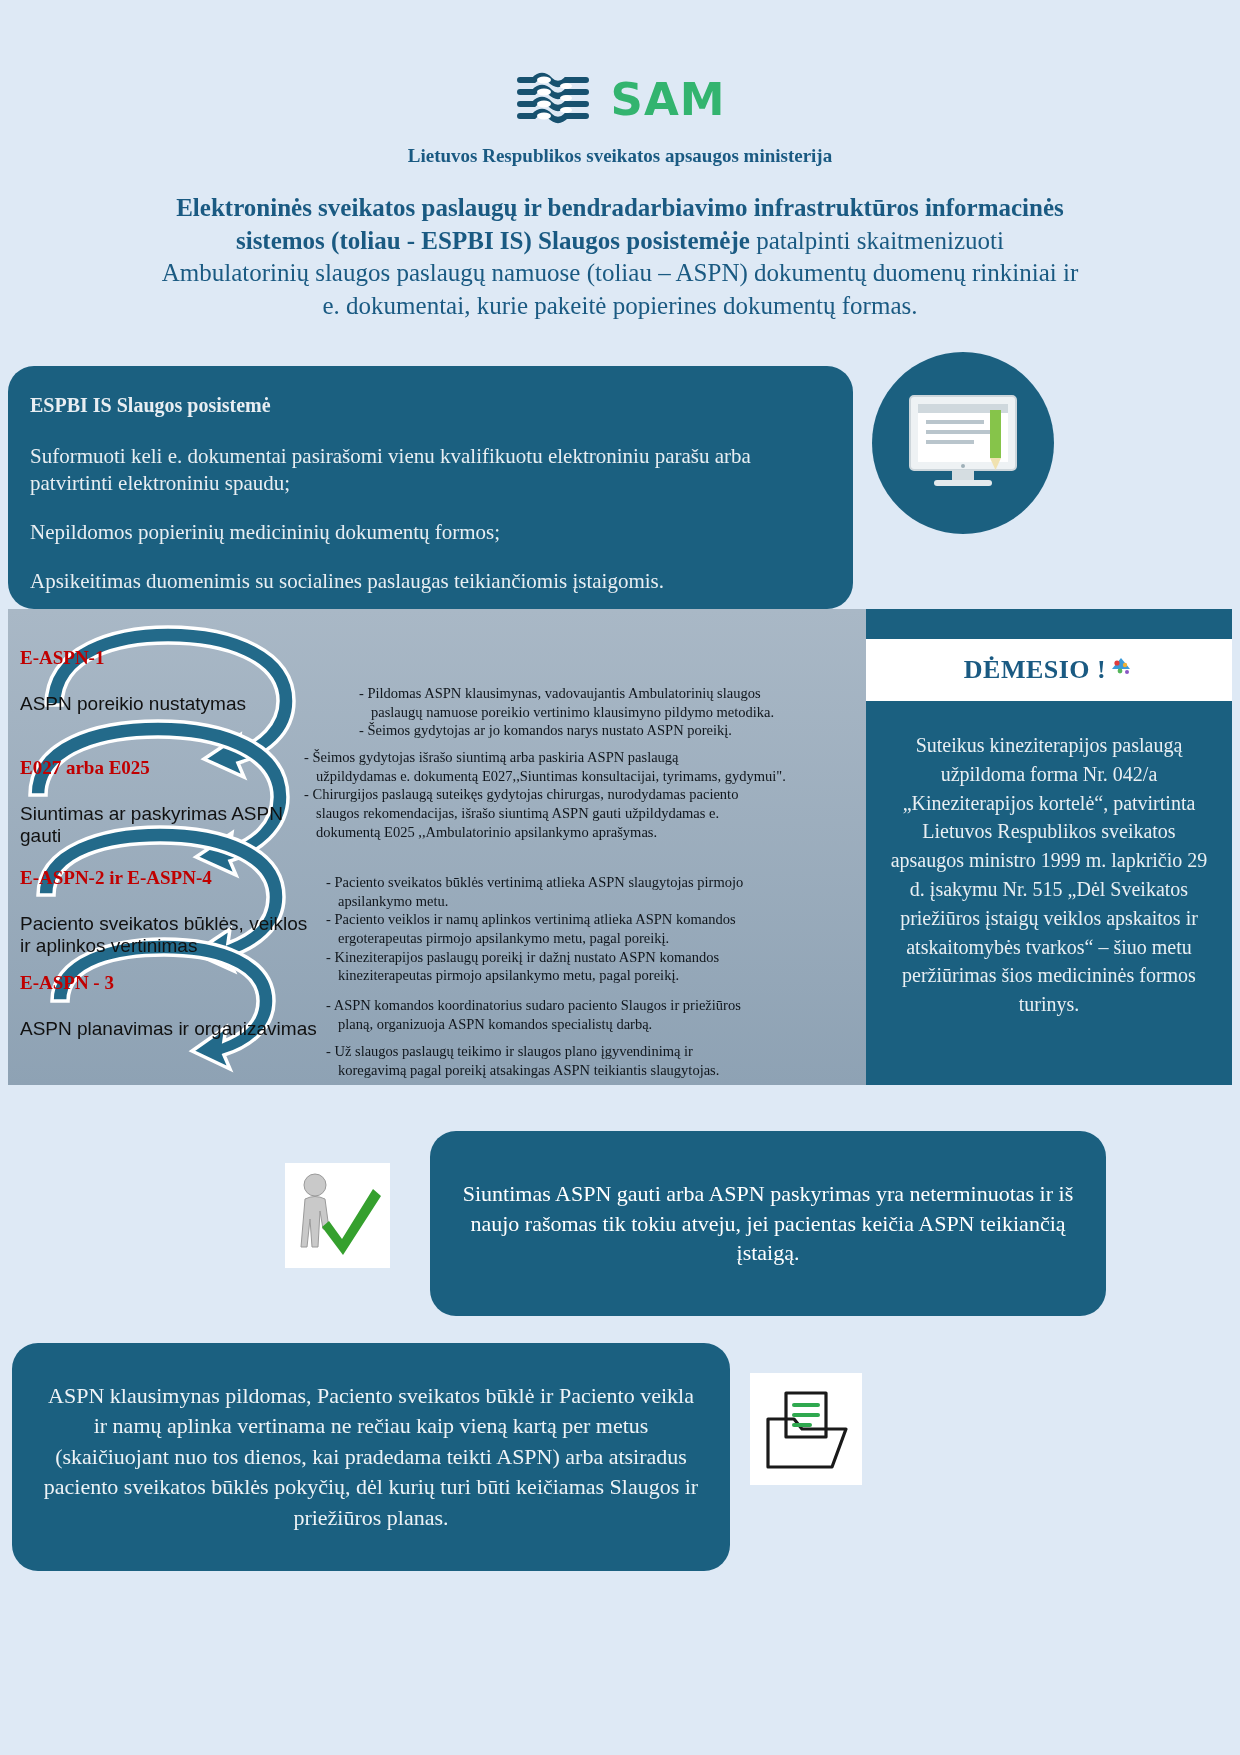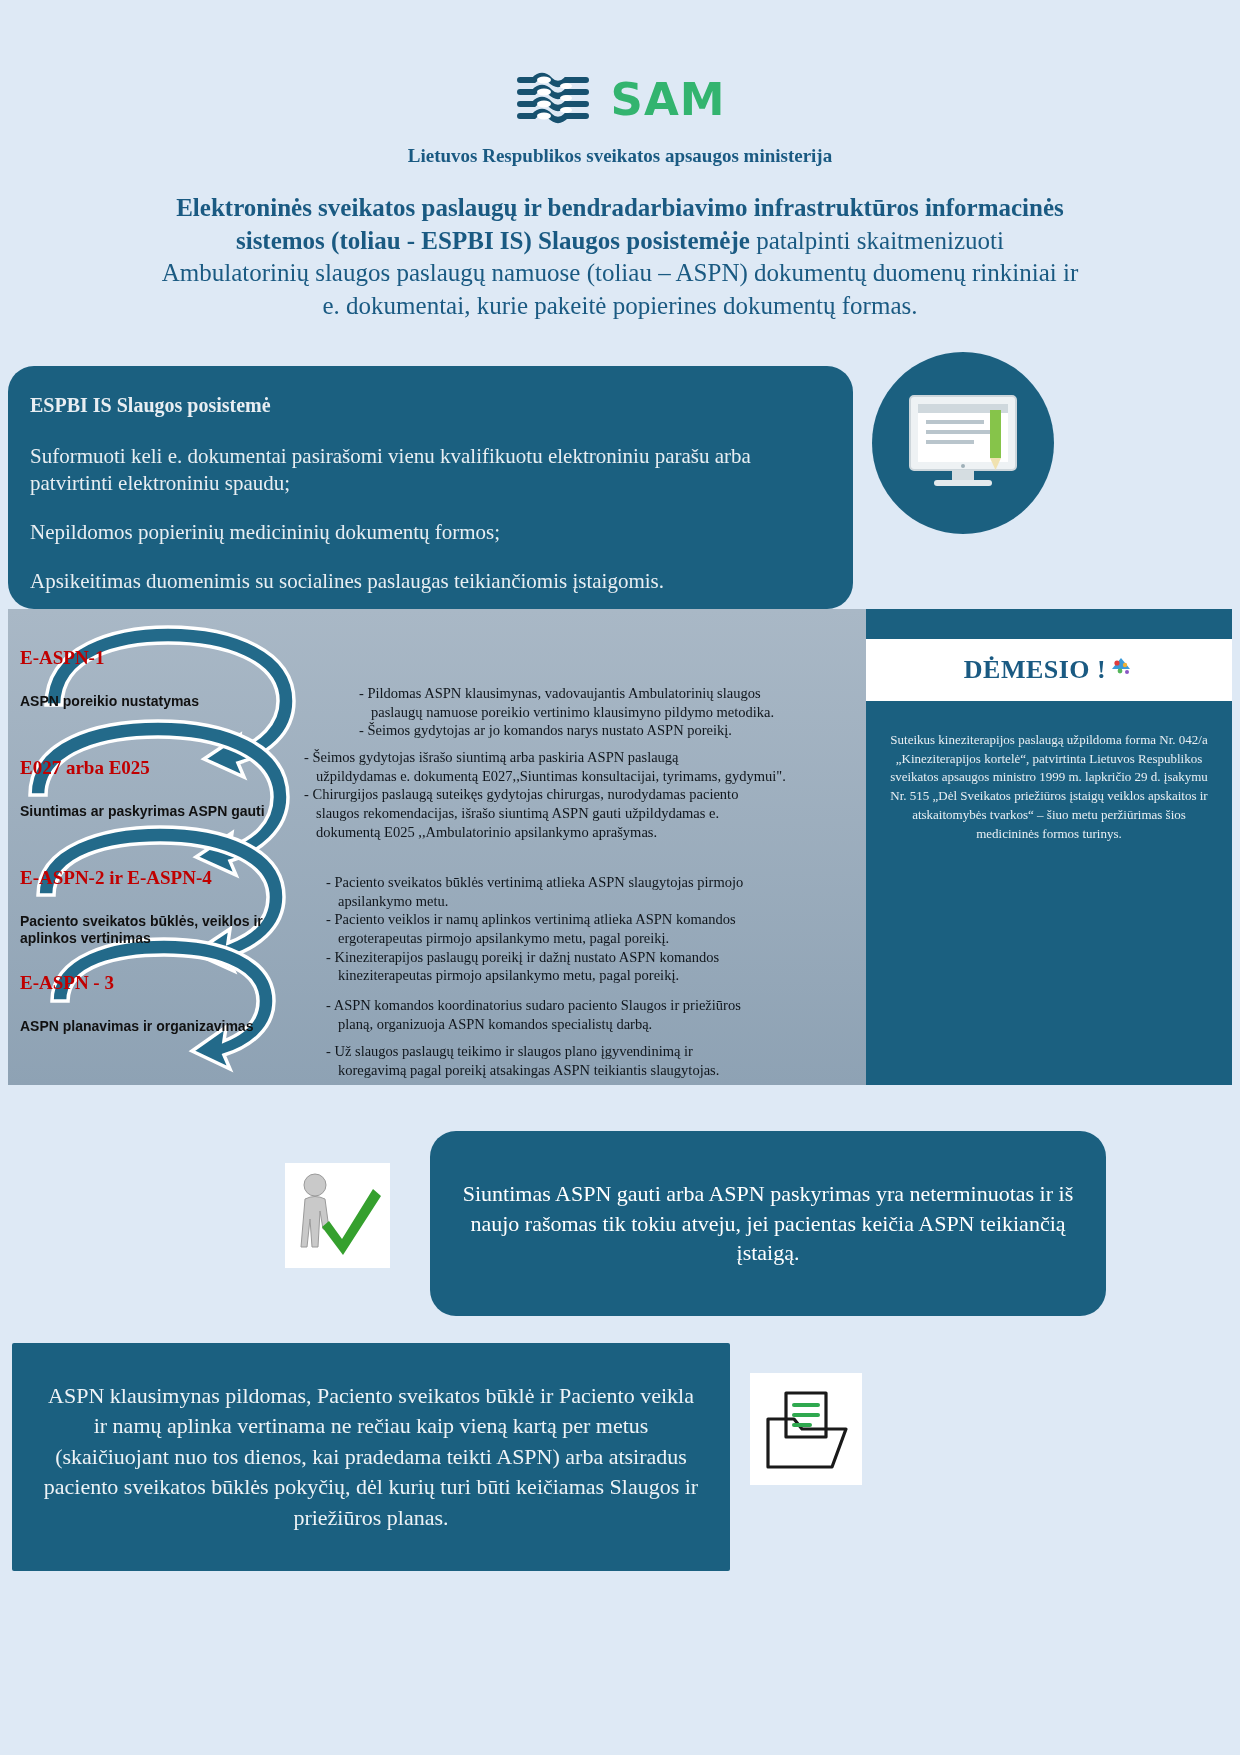--- a/index.html
+++ b/index.html
@@ -56,21 +56,21 @@
 
   .step-label{
     position:absolute;text-align:left;width:300px;left:12px;
     pointer-events:none;
   }
   .step-code{
     font-size:19px;font-weight:bold;color:#c00000;display:block;
     margin-bottom:4px;
   }
   .step-title{
-    font-size:14px;font-weight:bold;color:#111;display:block;line-height:1.18;
+    font-size:19px;font-weight:normal;color:#111;display:block;line-height:1.18;
     font-family:"Liberation Sans", sans-serif;
     margin-top:24px;
   }
 
   .desc{
     position:absolute;left:326px;width:512px;
     font-size:14.5px;line-height:1.22;color:#10161c;
   }
   .desc div{margin-bottom:1px;}
   .desc .ind{padding-left:12px;display:block;}
@@ -82,40 +82,40 @@
   }
   .dem-head{
     position:absolute;left:0;top:30px;width:366px;height:62px;
     background:#ffffff;display:flex;align-items:center;justify-content:center;gap:2px;
   }
   .dem-head span{
     font-size:26px;font-weight:bold;color:#1a5a82;letter-spacing:.5px;
   }
   .dem-body{
     position:absolute;left:22px;top:122px;width:322px;
-    text-align:center;color:#e9eff3;font-size:13px;line-height:1.44;
+    text-align:center;color:#e9eff3;font-size:20px;line-height:1.44;
   }
 
   
   .box-b1{
     position:absolute;left:430px;top:1131px;width:676px;height:185px;
     background:#1b6080;border-radius:26px;
     display:flex;align-items:center;justify-content:center;
     padding:0 26px;box-sizing:border-box;
   }
   .box-b1 p{
     margin:0;color:#ffffff;font-size:22px;line-height:1.35;text-align:center;
   }
   .check-card{
     position:absolute;left:285px;top:1163px;width:105px;height:105px;background:#ffffff;
   }
 
   .box-b2{
     position:absolute;left:12px;top:1343px;width:718px;height:228px;
-    background:#1b6080;border-radius:2px;
+    background:#1b6080;border-radius:26px;
     display:flex;align-items:center;justify-content:center;
     padding:0 28px;box-sizing:border-box;
   }
   .box-b2 p{
     margin:0;color:#eef3f6;font-size:22px;line-height:1.38;text-align:center;
   }
   .folder-card{
     position:absolute;left:750px;top:1373px;width:112px;height:112px;background:#ffffff;
   }
 </style>

